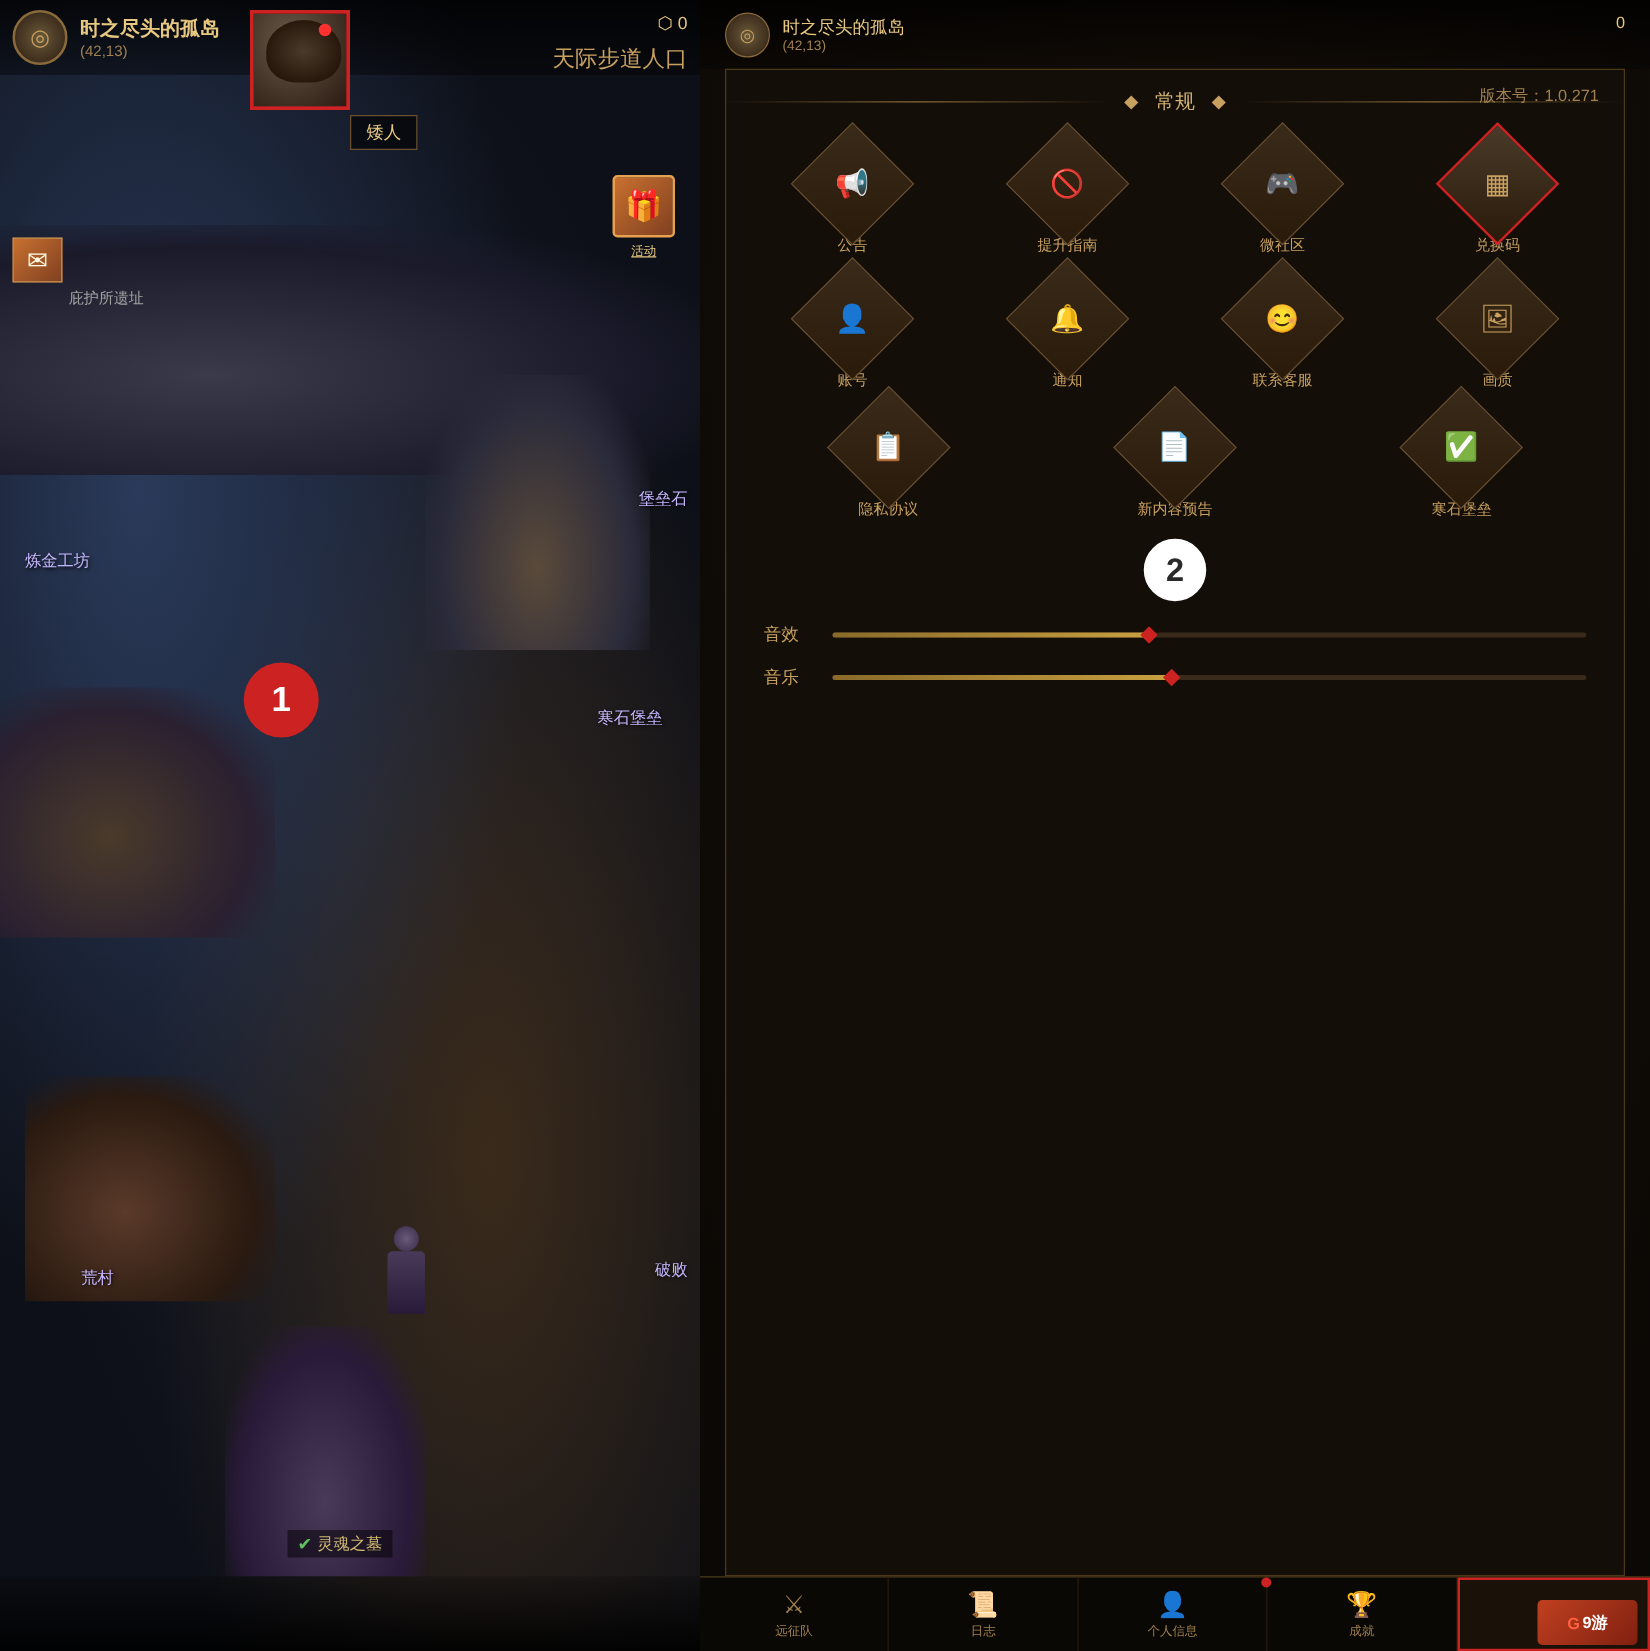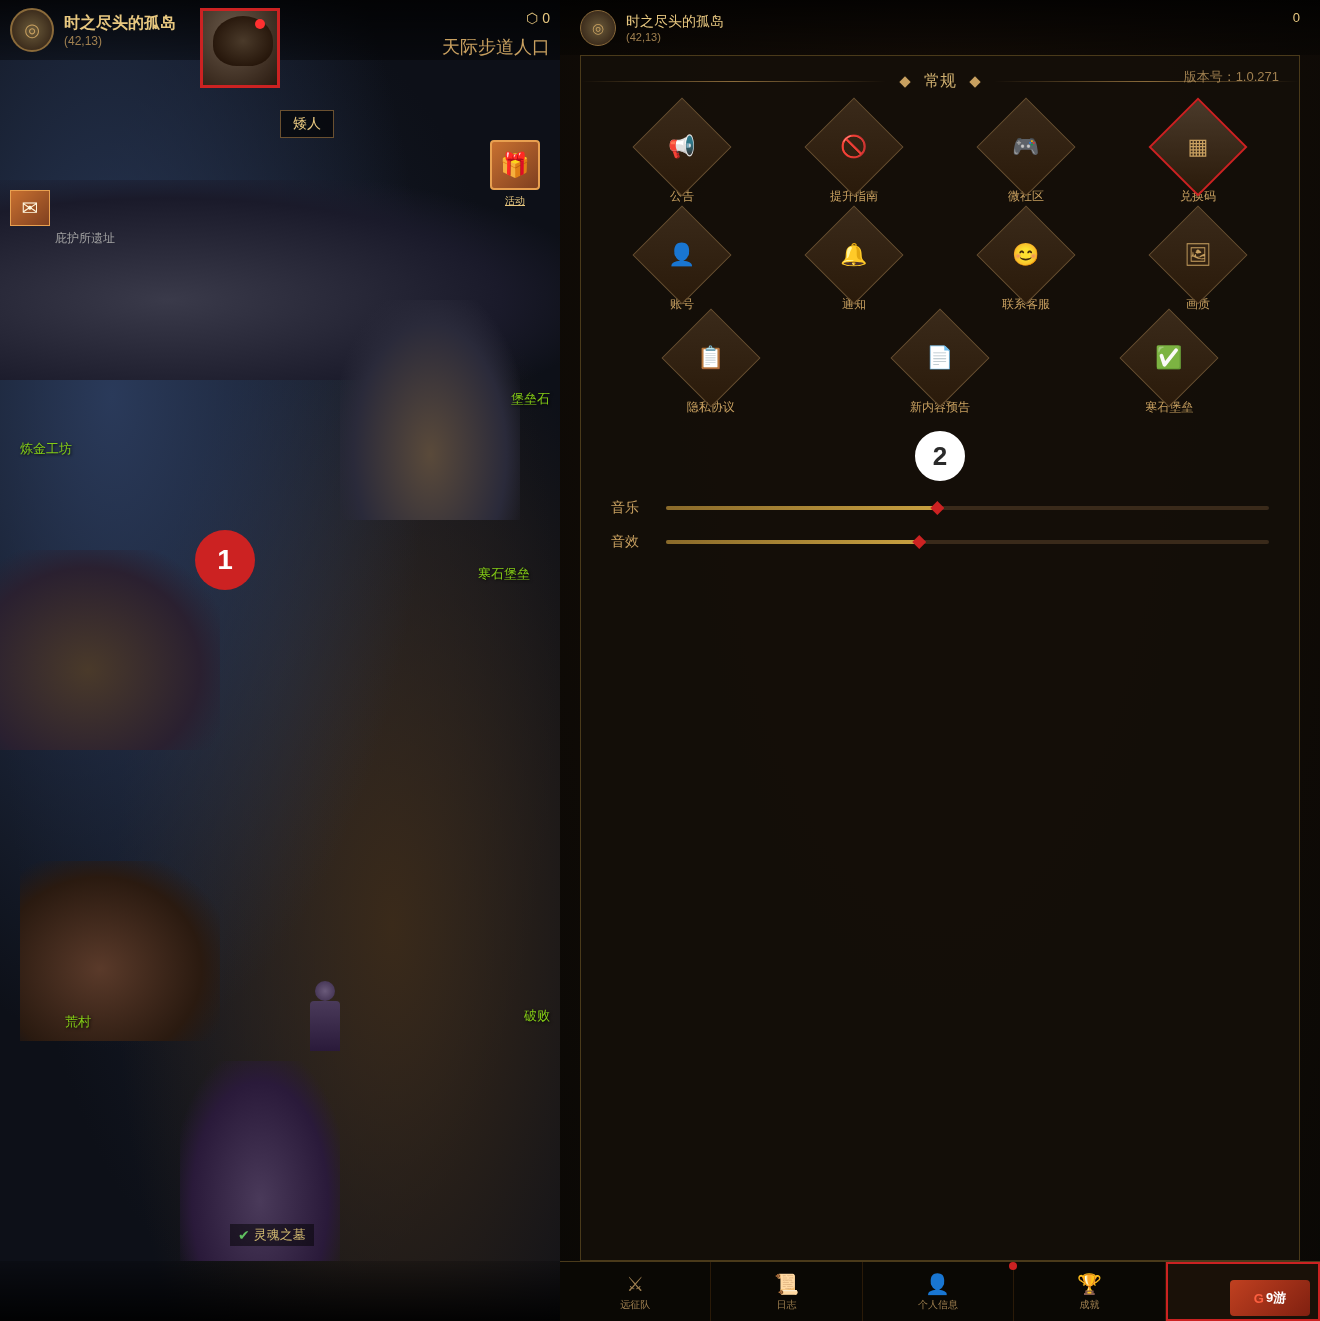--- a/index.html
+++ b/index.html
@@ -167,21 +167,21 @@
       display: flex;
       align-items: center;
       gap: 4px;
       color: #e8c880;
       font-size: 14px;
     }
 
     
     .npc-label {
       position: absolute;
-      top: 110px;
+      top: 92px;
       left: 280px;
       background: rgba(0,0,0,0.6);
       color: #e8c880;
       padding: 4px 12px;
       font-size: 14px;
       border: 1px solid #6a5030;
       text-align: center;
     }
 
     
@@ -225,21 +225,21 @@
       display: flex;
       align-items: center;
       justify-content: center;
       font-size: 20px;
       color: #fff8e0;
     }
 
     
     .loc-label {
       position: absolute;
-      color: #84cc16;
+      color: #c4b5fd;
       font-size: 13px;
       text-shadow: 1px 1px 3px rgba(0,0,0,0.9);
       pointer-events: none;
     }
 
     
     .badge-circle {
       position: absolute;
       border-radius: 50%;
       display: flex;
@@ -824,34 +824,34 @@
       </div>
     </div>
 
     <div class="badge-circle badge-2" style="position:relative;left:0;top:0;margin:10px auto;display:flex;width:50px;height:50px;background:white;border-radius:50%;align-items:center;justify-content:center;">
       <span style="color:#2a2a2a;font-size:26px;font-weight:bold;">2</span>
     </div>
 
     <div class="sound-section">
 
       <div class="slider-row">
+        <span class="slider-label">音效</span>
+        <div class="slider-track">
+          <div class="slider-fill-sfx"></div>
+          <div class="slider-thumb slider-thumb-sfx"></div>
+        </div>
+      </div>
+
+      <div class="slider-row">
         <span class="slider-label">音乐</span>
         <div class="slider-track">
           <div class="slider-fill-music"></div>
           <div class="slider-thumb slider-thumb-music"></div>
         </div>
       </div>
-
-      <div class="slider-row">
-        <span class="slider-label">音效</span>
-        <div class="slider-track">
-          <div class="slider-fill-sfx"></div>
-          <div class="slider-thumb slider-thumb-sfx"></div>
-        </div>
-      </div>
     </div>
 
   </div>
 
   <div class="bottom-tabbar">
 
     <div class="bottom-tab">
       <span class="tab-icon">⚔</span>
       <span class="tab-label">远征队</span>
     </div>

